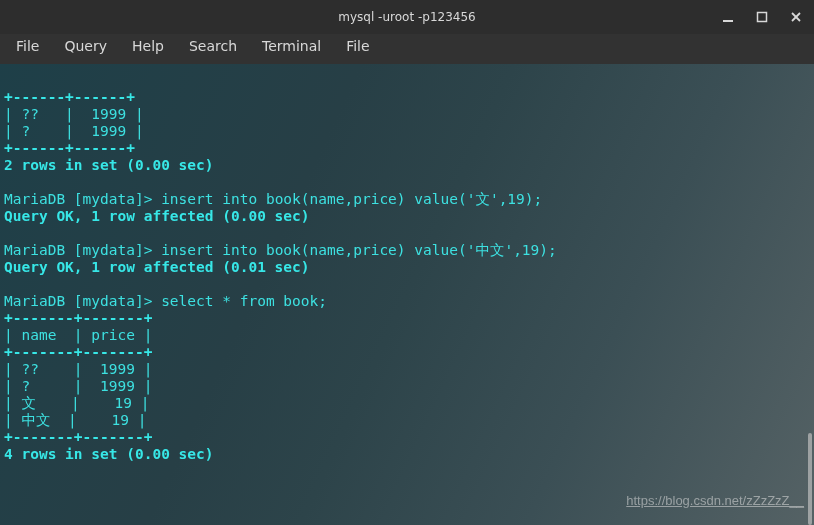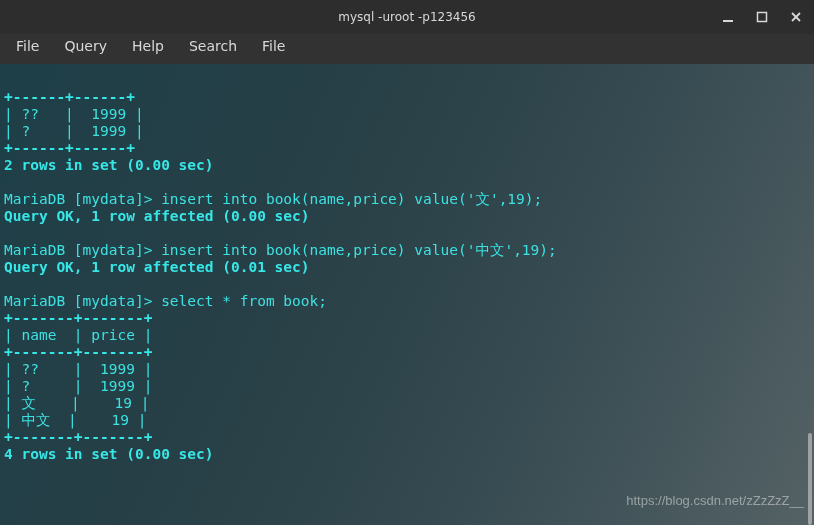--- a/index.html
+++ b/index.html
@@ -72,20 +72,21 @@
     .bold { font-weight: 700; color: #37e7e7; }
     .prompt { color: #3de1e1; }
     .watermark {
       position: absolute;
       right: 10px;
       bottom: 16px;
       color: rgba(220,220,220,0.55);
       font-family: Arial, sans-serif;
       font-size: 13px;
       pointer-events: none;
+      text-decoration: underline;
     }
     .scrollbar {
       position: absolute;
       right: 2px;
       top: 64px;
       width: 4px;
       height: calc(100% - 64px);
       background: transparent;
     }
     .scroll-thumb {
@@ -121,20 +122,21 @@
         </svg>
     </div>
   </div>
 </div>
 
 <div class="menubar">
   <div class="menu-item">File</div>
   <div class="menu-item">Query</div>
   <div class="menu-item">Help</div>
   <div class="menu-item">Search</div>
+  <div class="menu-item">Terminal</div>
   <div class="menu-item">File</div>
 </div>
 
 <div class="terminal">
 <span class="bold">+------+------+</span>
 <span>| ??   |  1999 |</span>
 <span>| ?    |  1999 |</span>
 <span class="bold">+------+------+</span>
 <span class="bold">2 rows in set (0.00 sec)</span>
 <span></span>

